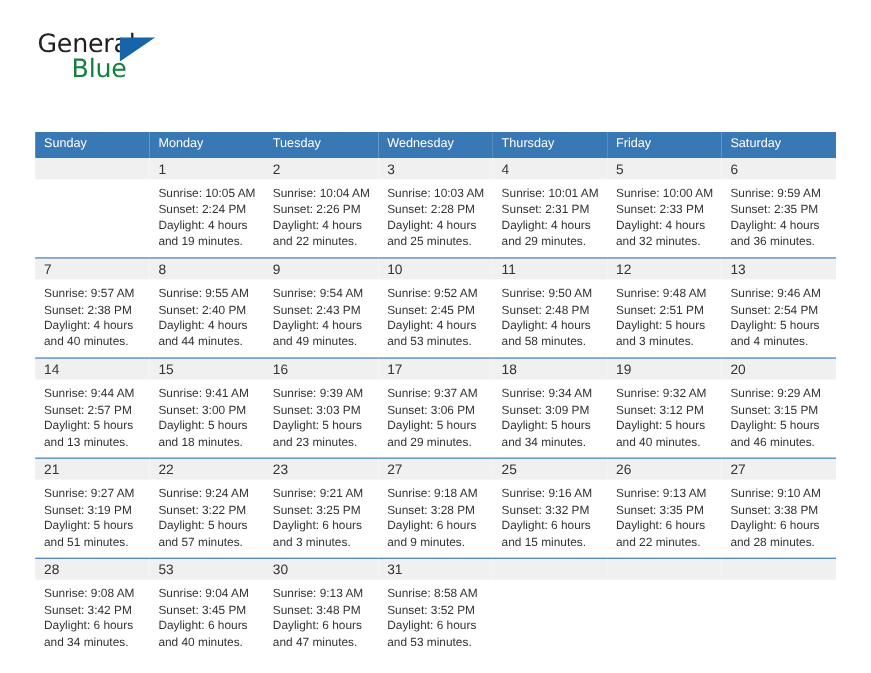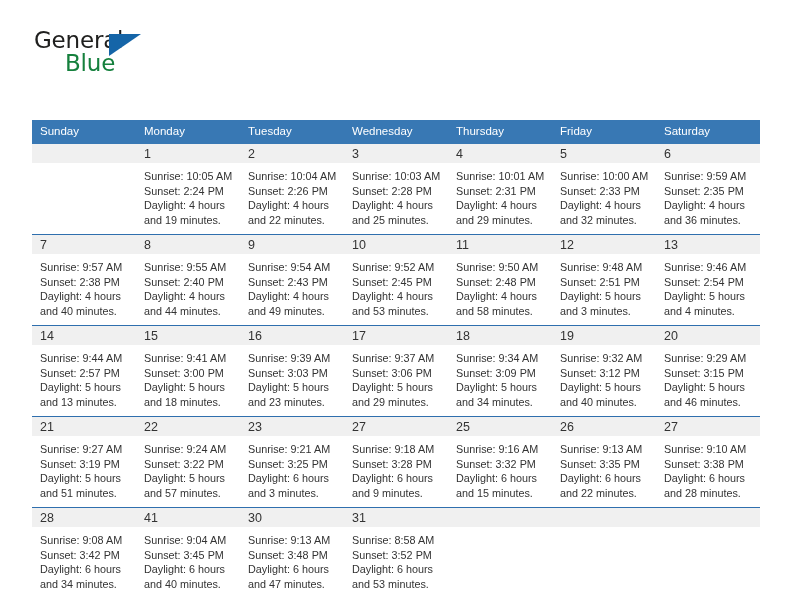--- a/index.html
+++ b/index.html
@@ -431,21 +431,21 @@
             <td class="daycell">
               <div class="daynum">28</div>
               <div class="lines">
                 <div>Sunrise: 9:08 AM</div>
                 <div>Sunset: 3:42 PM</div>
                 <div>Daylight: 6 hours</div>
                 <div>and 34 minutes.</div>
               </div>
             </td>
             <td class="daycell">
-              <div class="daynum">41</div>
+              <div class="daynum">53</div>
               <div class="lines">
                 <div>Sunrise: 9:04 AM</div>
                 <div>Sunset: 3:45 PM</div>
                 <div>Daylight: 6 hours</div>
                 <div>and 40 minutes.</div>
               </div>
             </td>
             <td class="daycell">
               <div class="daynum">30</div>
               <div class="lines">

